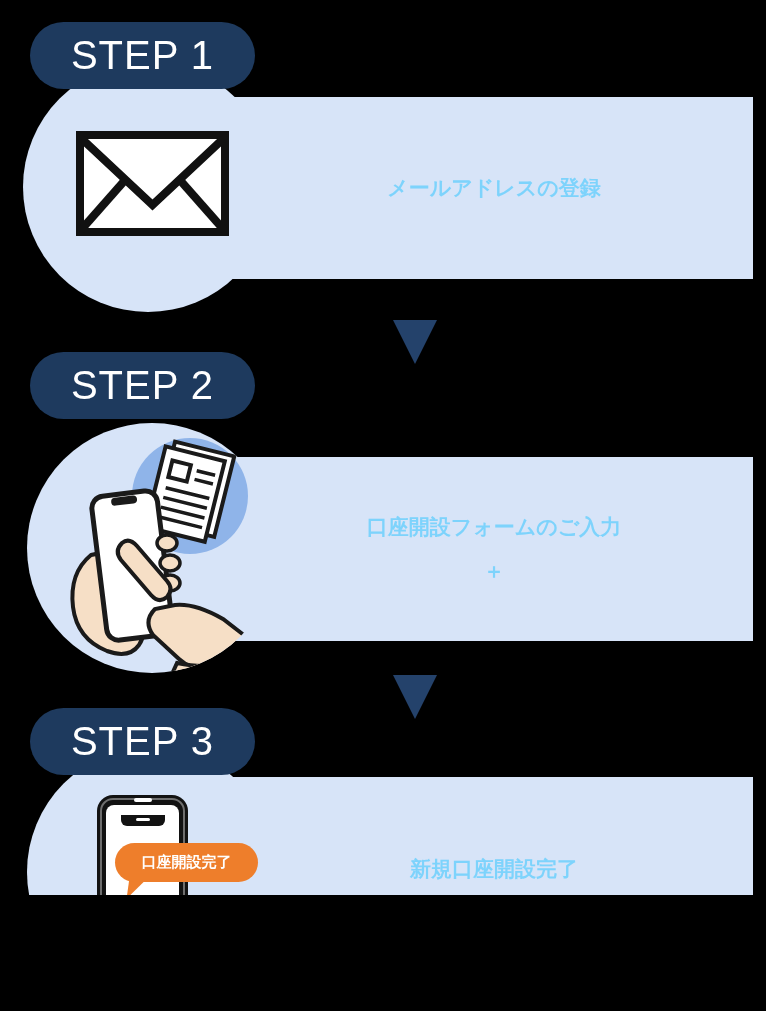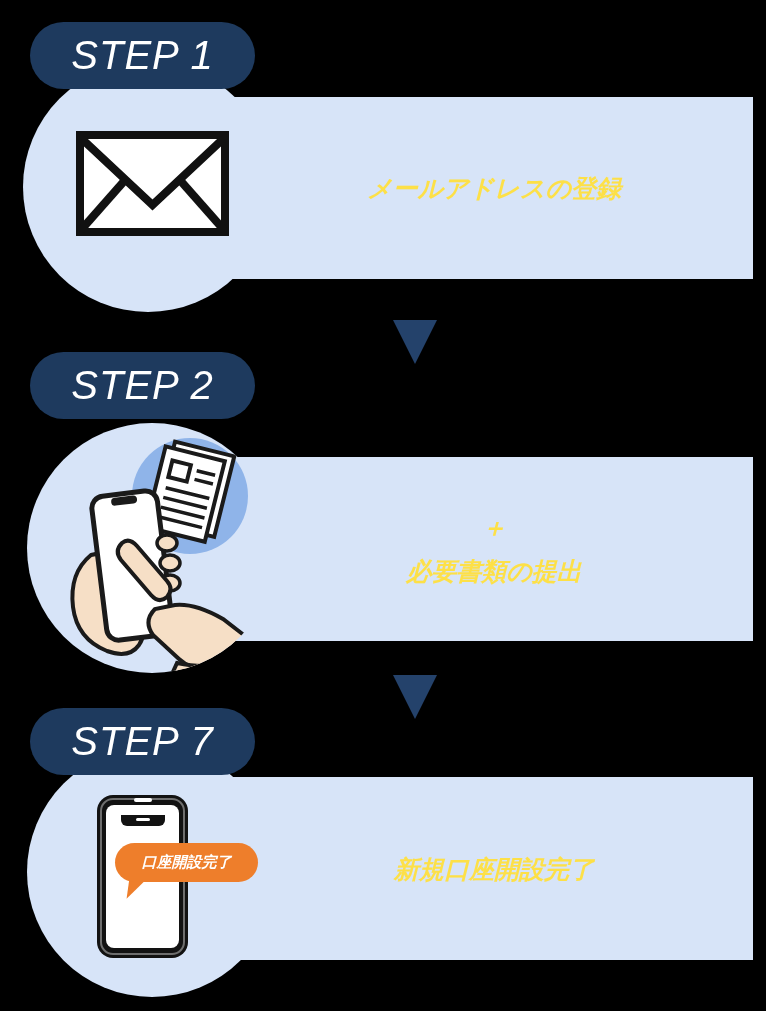--- a/index.html
+++ b/index.html
@@ -1,32 +1,31 @@
 <!DOCTYPE html>
 <html><head>
 <meta charset="utf-8">
 <style>
   html,body{margin:0;padding:0;background:#000;}
   .canvas{
-    position:relative;width:766px;height:1011px;background:#000;overflow:hidden;
+    position:relative;width:766px;height:895px;background:#000;overflow:hidden;
     font-family:"Liberation Sans","DejaVu Sans",sans-serif;
-    font-style:italic;
   }
   
   .panel-circle{position:absolute;width:250px;height:250px;border-radius:50%;background:#d7e4f8;}
   .panel-bar{position:absolute;left:120px;width:633px;background:#d7e4f8;}
   .pill{
     position:absolute;left:30px;width:225px;height:67px;border-radius:34px;
     background:#1e3a5e;color:#fff;display:flex;align-items:center;justify-content:center;
     font-size:40px;font-weight:500;letter-spacing:1px;
   }
   .caption{
     position:absolute;left:235px;width:518px;display:flex;flex-direction:column;
     align-items:center;justify-content:center;text-align:left;
-    color:#fde047;font-size:25px;font-weight:600;line-height:44px;
+    color:#7dd3fc;font-size:21px;font-weight:600;line-height:44px;
   }
   .arrow-down{
     position:absolute;left:393px;width:0;height:0;
     border-left:22px solid transparent;border-right:22px solid transparent;
     border-top:44px solid #24426b;
   }
   
   .s1 .panel-circle{left:23px;top:62px;}
   .s1 .panel-bar{top:97px;height:182px;}
   .s1 .pill{top:22px;}
@@ -122,32 +121,32 @@
         <ellipse cx="143" cy="140" rx="10" ry="8" fill="#f6dfc6" stroke="#1a1a1a" stroke-width="3.5"></ellipse>
         <ellipse cx="143" cy="160" rx="10" ry="8" fill="#f6dfc6" stroke="#1a1a1a" stroke-width="3.5"></ellipse>
 
         <path d="M128 186 Q116 198 126 212 L152 236 Q170 252 192 246 L218 238 Q230 230 222 216 L196 196 Q168 180 148 182 Z" fill="#f6dfc6" stroke="#1a1a1a" stroke-width="4"></path>
         <path d="M150 240 L140 262 H232 L224 226 Q198 250 150 240 Z" fill="#f6dfc6" stroke="#1a1a1a" stroke-width="4"></path>
 
         <path d="M95 120 Q87 128 94 137 L124 172 Q132 181 140 174 Q147 166 140 158 L110 123 Q102 114 95 120 Z" fill="#f6dfc6" stroke="#1a1a1a" stroke-width="4"></path>
       </g>
     </svg>
     <div class="caption">
+      <span>口座開設フォームのご入力</span>
       <span>＋</span>
-      <span>必要書類の提出</span>
     </div>
   </section>
 
   <div class="arrow-down arrow-2"></div>
 
   <section class="step s3">
     <div class="panel-circle"></div>
     <div class="panel-bar"></div>
     <div class="pill">
-      <span>STEP 7</span>
+      <span>STEP 3</span>
     </div>
     <div class="phone3">
       <div class="phone3-bezel"></div>
       <div class="phone3-speaker"></div>
       <div class="phone3-screen">
         <div class="phone3-notch">
           <div class="phone3-notch-dash"></div>
         </div>
       </div>
     </div>

